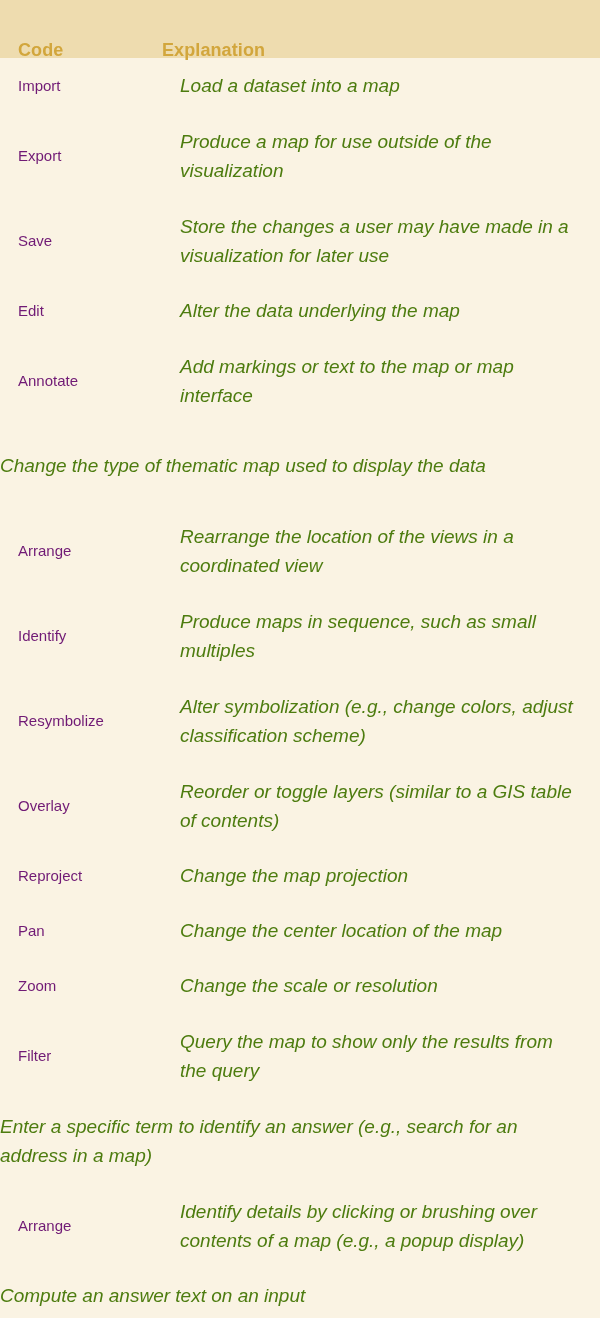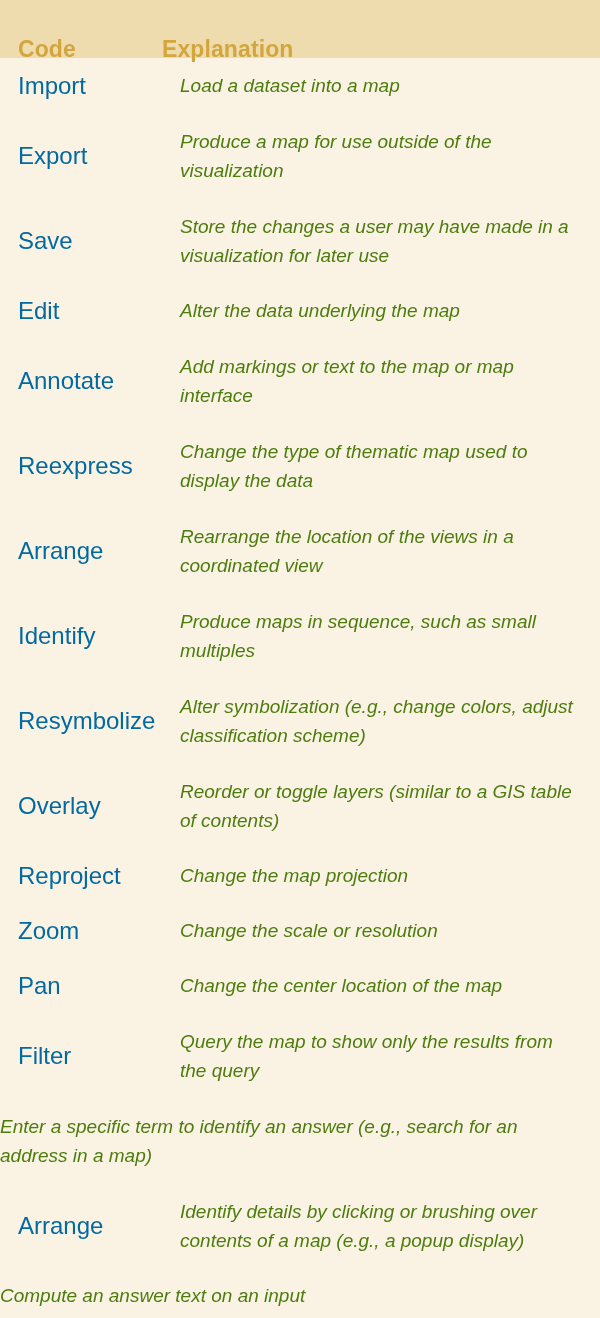--- a/index.html
+++ b/index.html
@@ -28,21 +28,21 @@
   
   .thead {
     background: #eedcaf;
     height: 58px;
     display: flex;
     align-items: center;
     width: 600px;
   }
   .th {
     color: #d2a63c;
-    font-size: 23px;
+    font-size: 18px;
     font-weight: bold;
     letter-spacing: 0.1px;
     line-height: 1;
     white-space: nowrap;
     margin-top: 41px;
   }
   .th-code {
     width: 162px;
     padding-left: 18px;
   }
@@ -61,22 +61,22 @@
     min-height: 55px;
     padding: 0;
   }
   .row.two-line { min-height: 85px; }
 
   .cell-code {
     width: 180px;
     flex: 0 0 180px;
     padding-left: 18px;
     padding-right: 6px;
-    color: #0369a1;
-    font-size: 24px;
+    color: #701a75;
+    font-size: 15px;
     font-weight: normal;
     font-style: normal;
     line-height: 24px;
   }
   .cell-expl {
     flex: 1 1 auto;
     padding-right: 16px;
     color: #4d7c0f;
     font-size: 19px;
     font-style: italic;
@@ -108,21 +108,20 @@
       </div>
       <div class="row">
         <div class="cell-code">Edit</div>
         <div class="cell-expl">Alter the data underlying the map</div>
       </div>
       <div class="row two-line">
         <div class="cell-code">Annotate</div>
         <div class="cell-expl">Add markings or text to the map or map interface</div>
       </div>
       <div class="row two-line">
-        <div class="cell-code">Reexpress</div>
         <div class="cell-expl">Change the type of thematic map used to display the data</div>
       </div>
       <div class="row two-line">
         <div class="cell-code">Arrange</div>
         <div class="cell-expl">Rearrange the location of the views in a coordinated view</div>
       </div>
       <div class="row two-line">
         <div class="cell-code">Identify</div>
         <div class="cell-expl">Produce maps in sequence, such as small multiples</div>
       </div>
@@ -132,26 +131,26 @@
       </div>
       <div class="row two-line">
         <div class="cell-code">Overlay</div>
         <div class="cell-expl">Reorder or toggle layers (similar to a GIS table of contents)</div>
       </div>
       <div class="row">
         <div class="cell-code">Reproject</div>
         <div class="cell-expl">Change the map projection</div>
       </div>
       <div class="row">
+        <div class="cell-code">Pan</div>
+        <div class="cell-expl">Change the center location of the map</div>
+      </div>
+      <div class="row">
         <div class="cell-code">Zoom</div>
         <div class="cell-expl">Change the scale or resolution</div>
-      </div>
-      <div class="row">
-        <div class="cell-code">Pan</div>
-        <div class="cell-expl">Change the center location of the map</div>
       </div>
       <div class="row two-line">
         <div class="cell-code">Filter</div>
         <div class="cell-expl">Query the map to show only the results from the query</div>
       </div>
       <div class="row two-line">
         <div class="cell-expl">Enter a specific term to identify an answer (e.g., search for an address in a map)</div>
       </div>
       <div class="row two-line">
         <div class="cell-code">Arrange</div>

